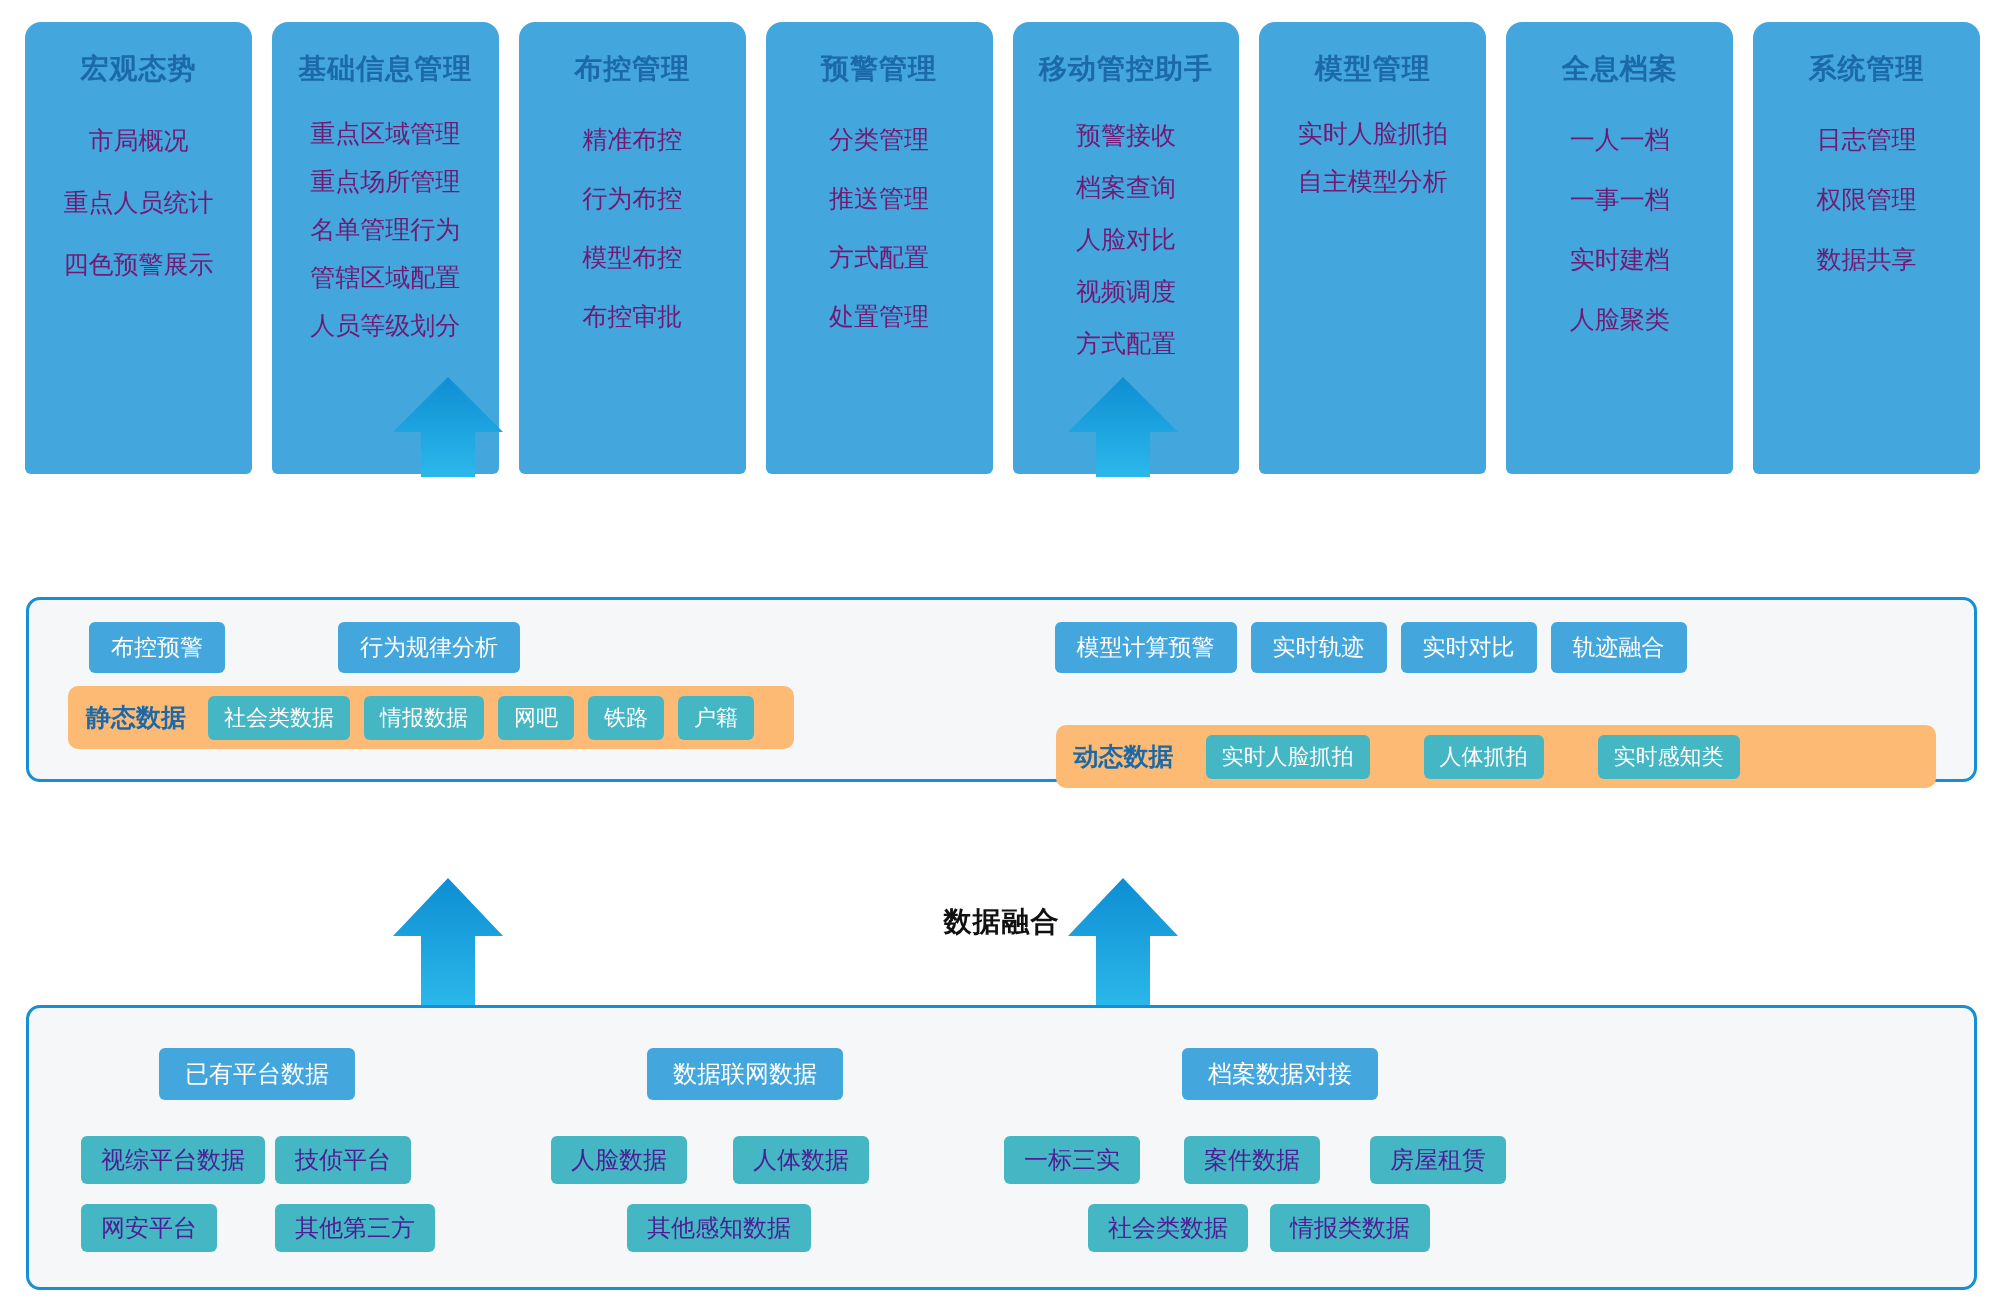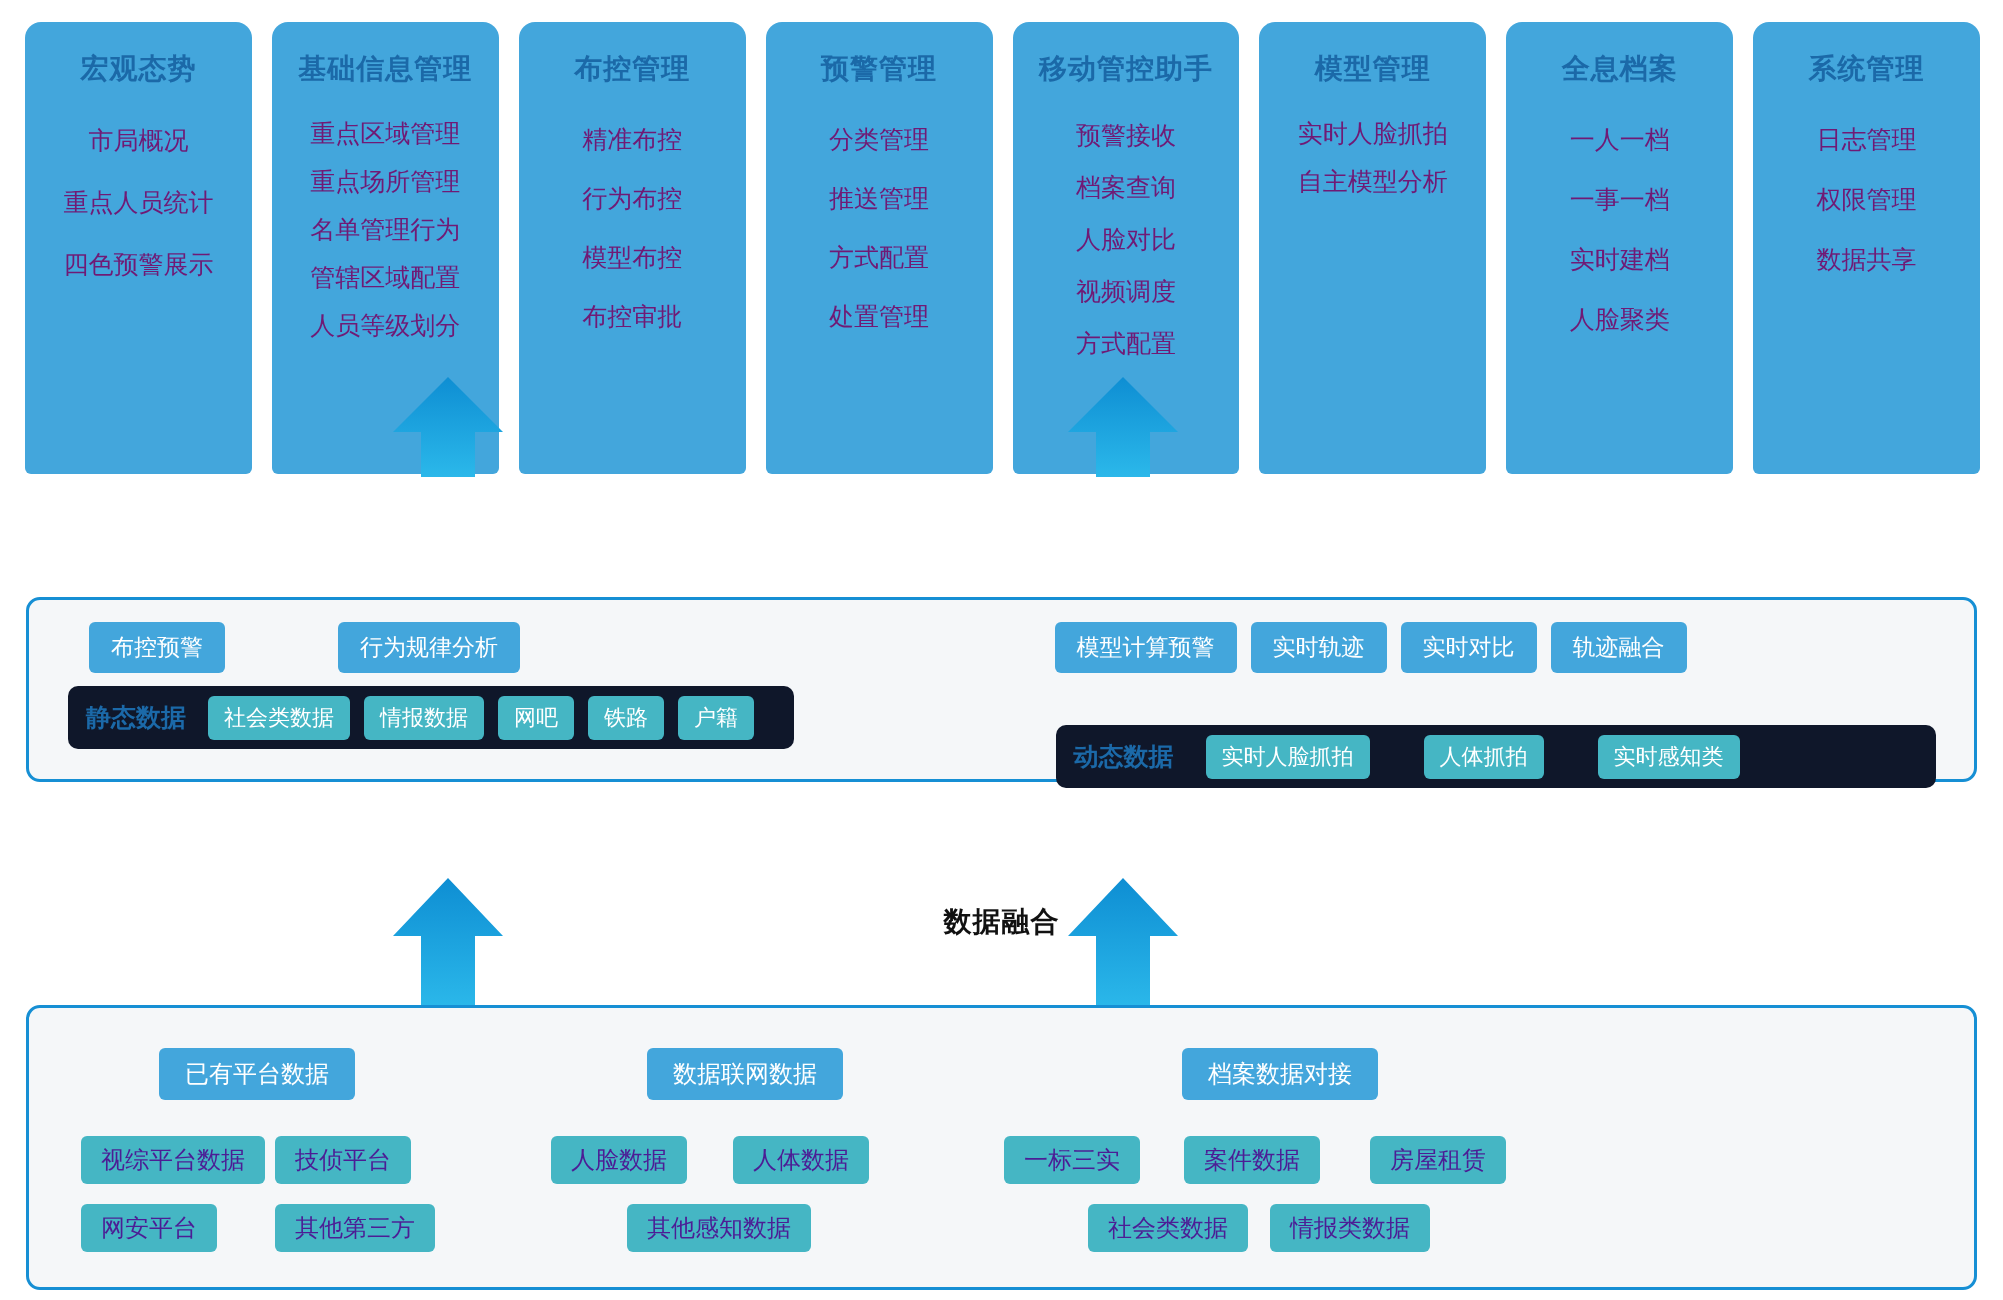--- a/index.html
+++ b/index.html
@@ -98,21 +98,21 @@
     font-size:23px;
     height:51px;
     display:flex;
     align-items:center;
     justify-content:center;
     padding:0 22px;
     white-space:nowrap;
   }
 
   .data-strip{
-    background:#0f172a;
+    background:#fdba74;
     border-radius:10px;
     height:63px;
     display:flex;
     align-items:center;
     padding:0 14px;
     gap:14px;
     margin-top:6px;
   }
   .strip-label{
     color:#1B69A8;

